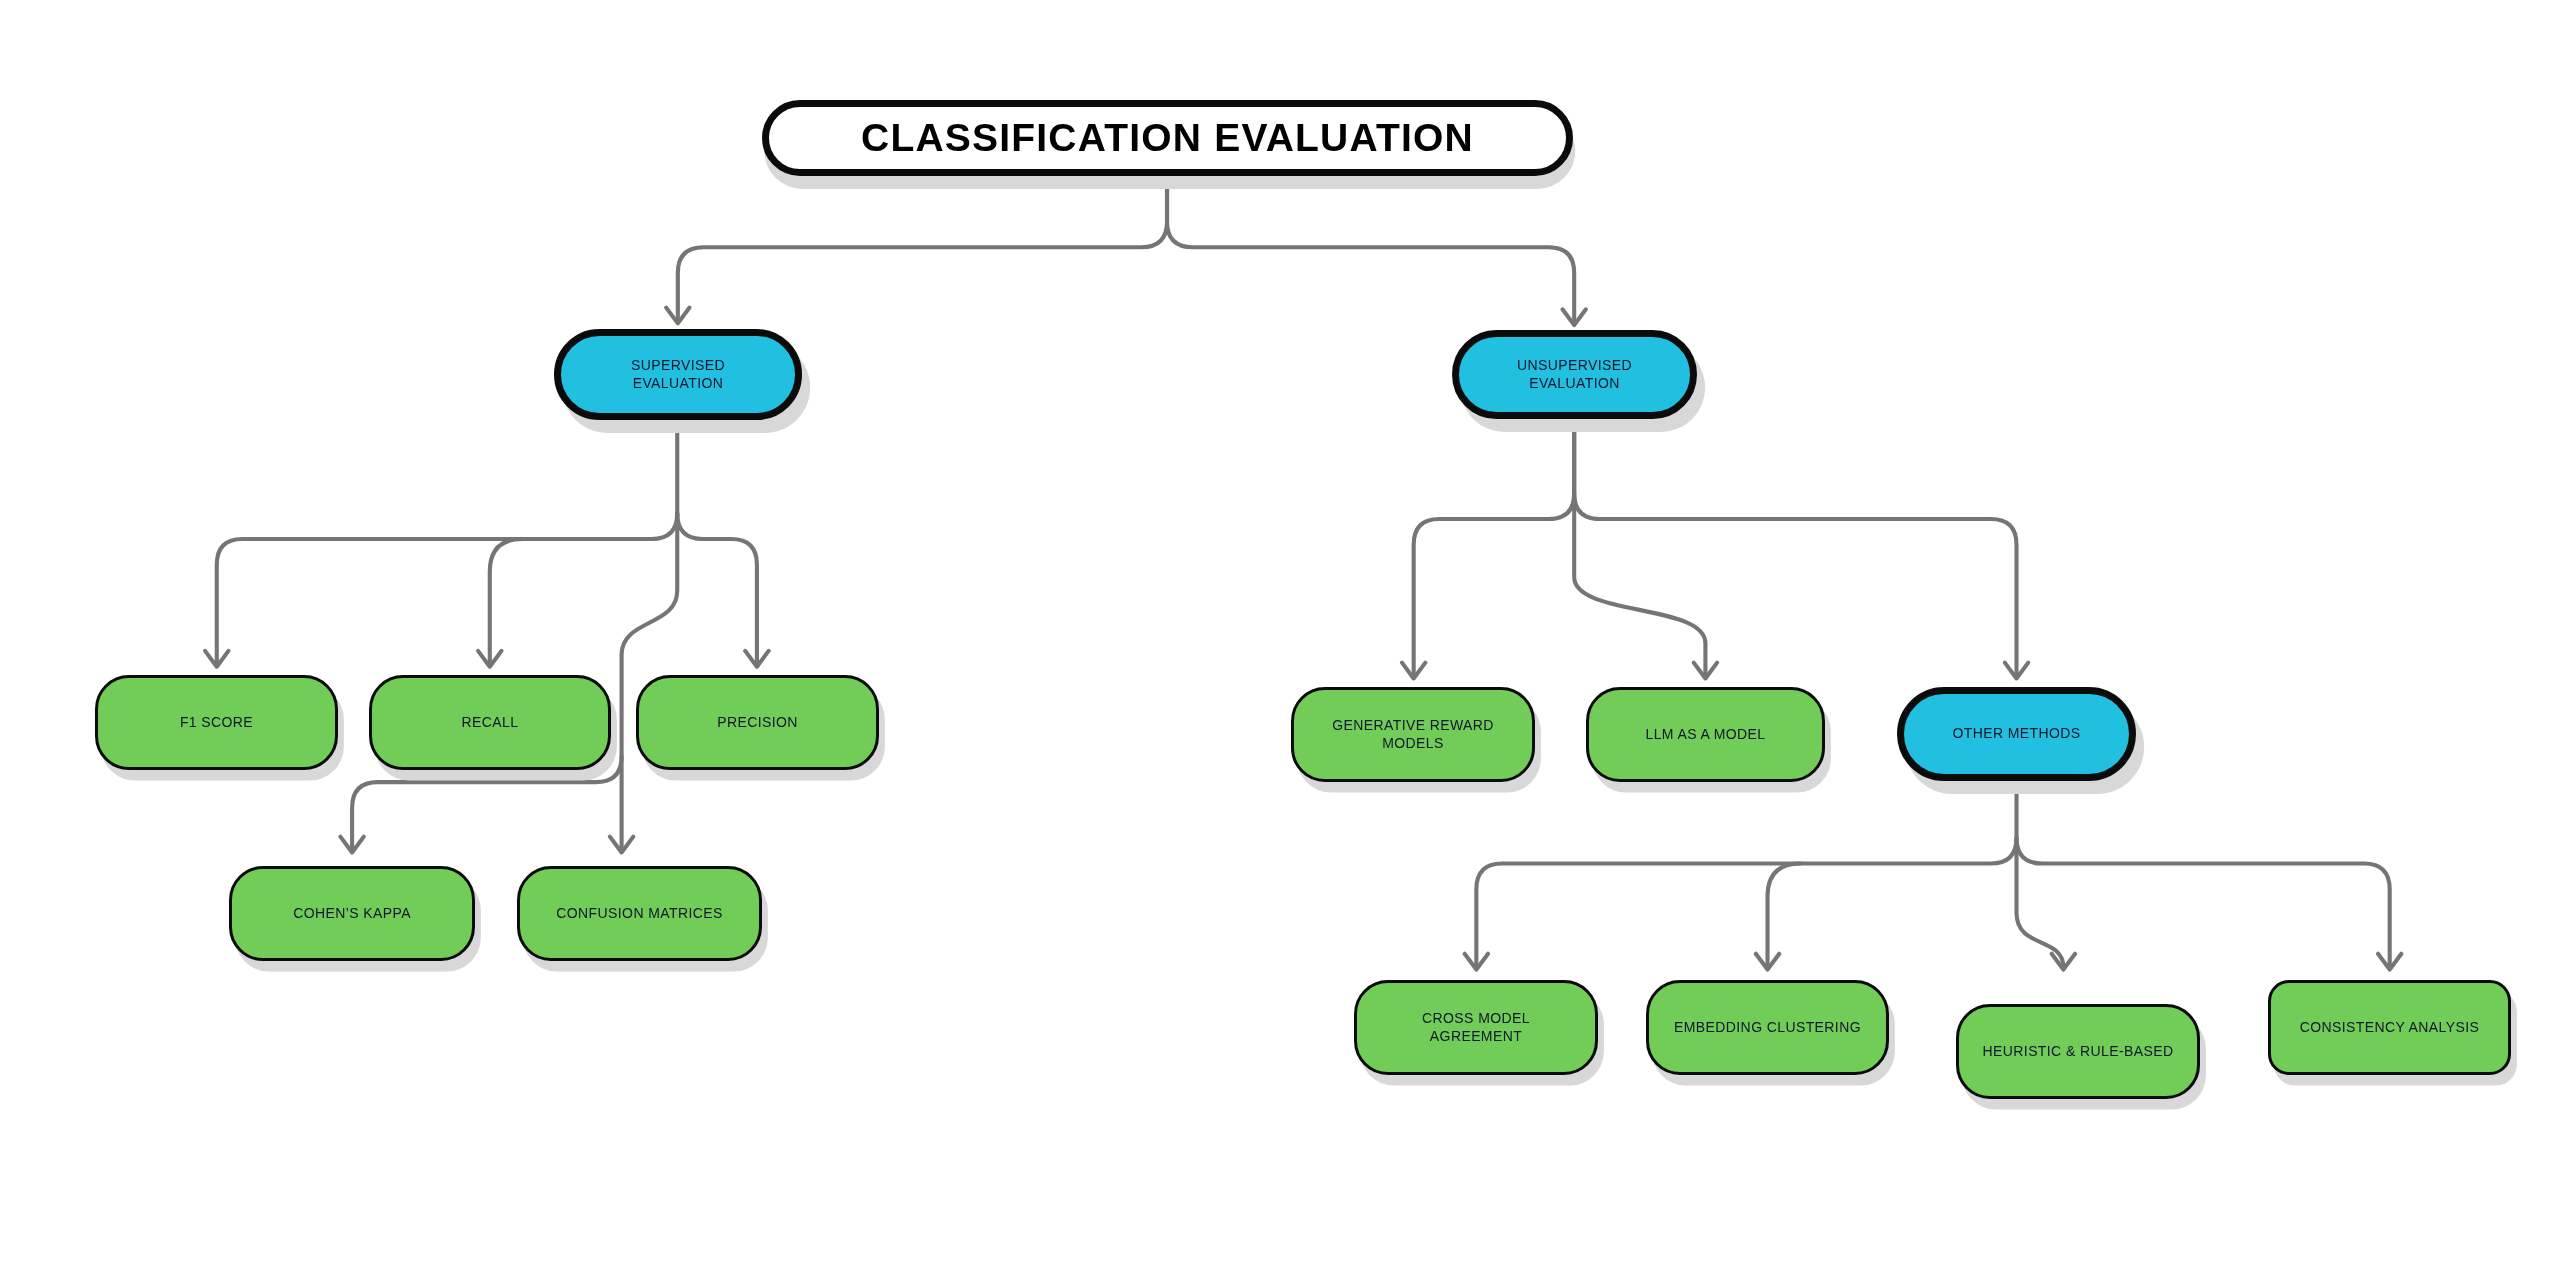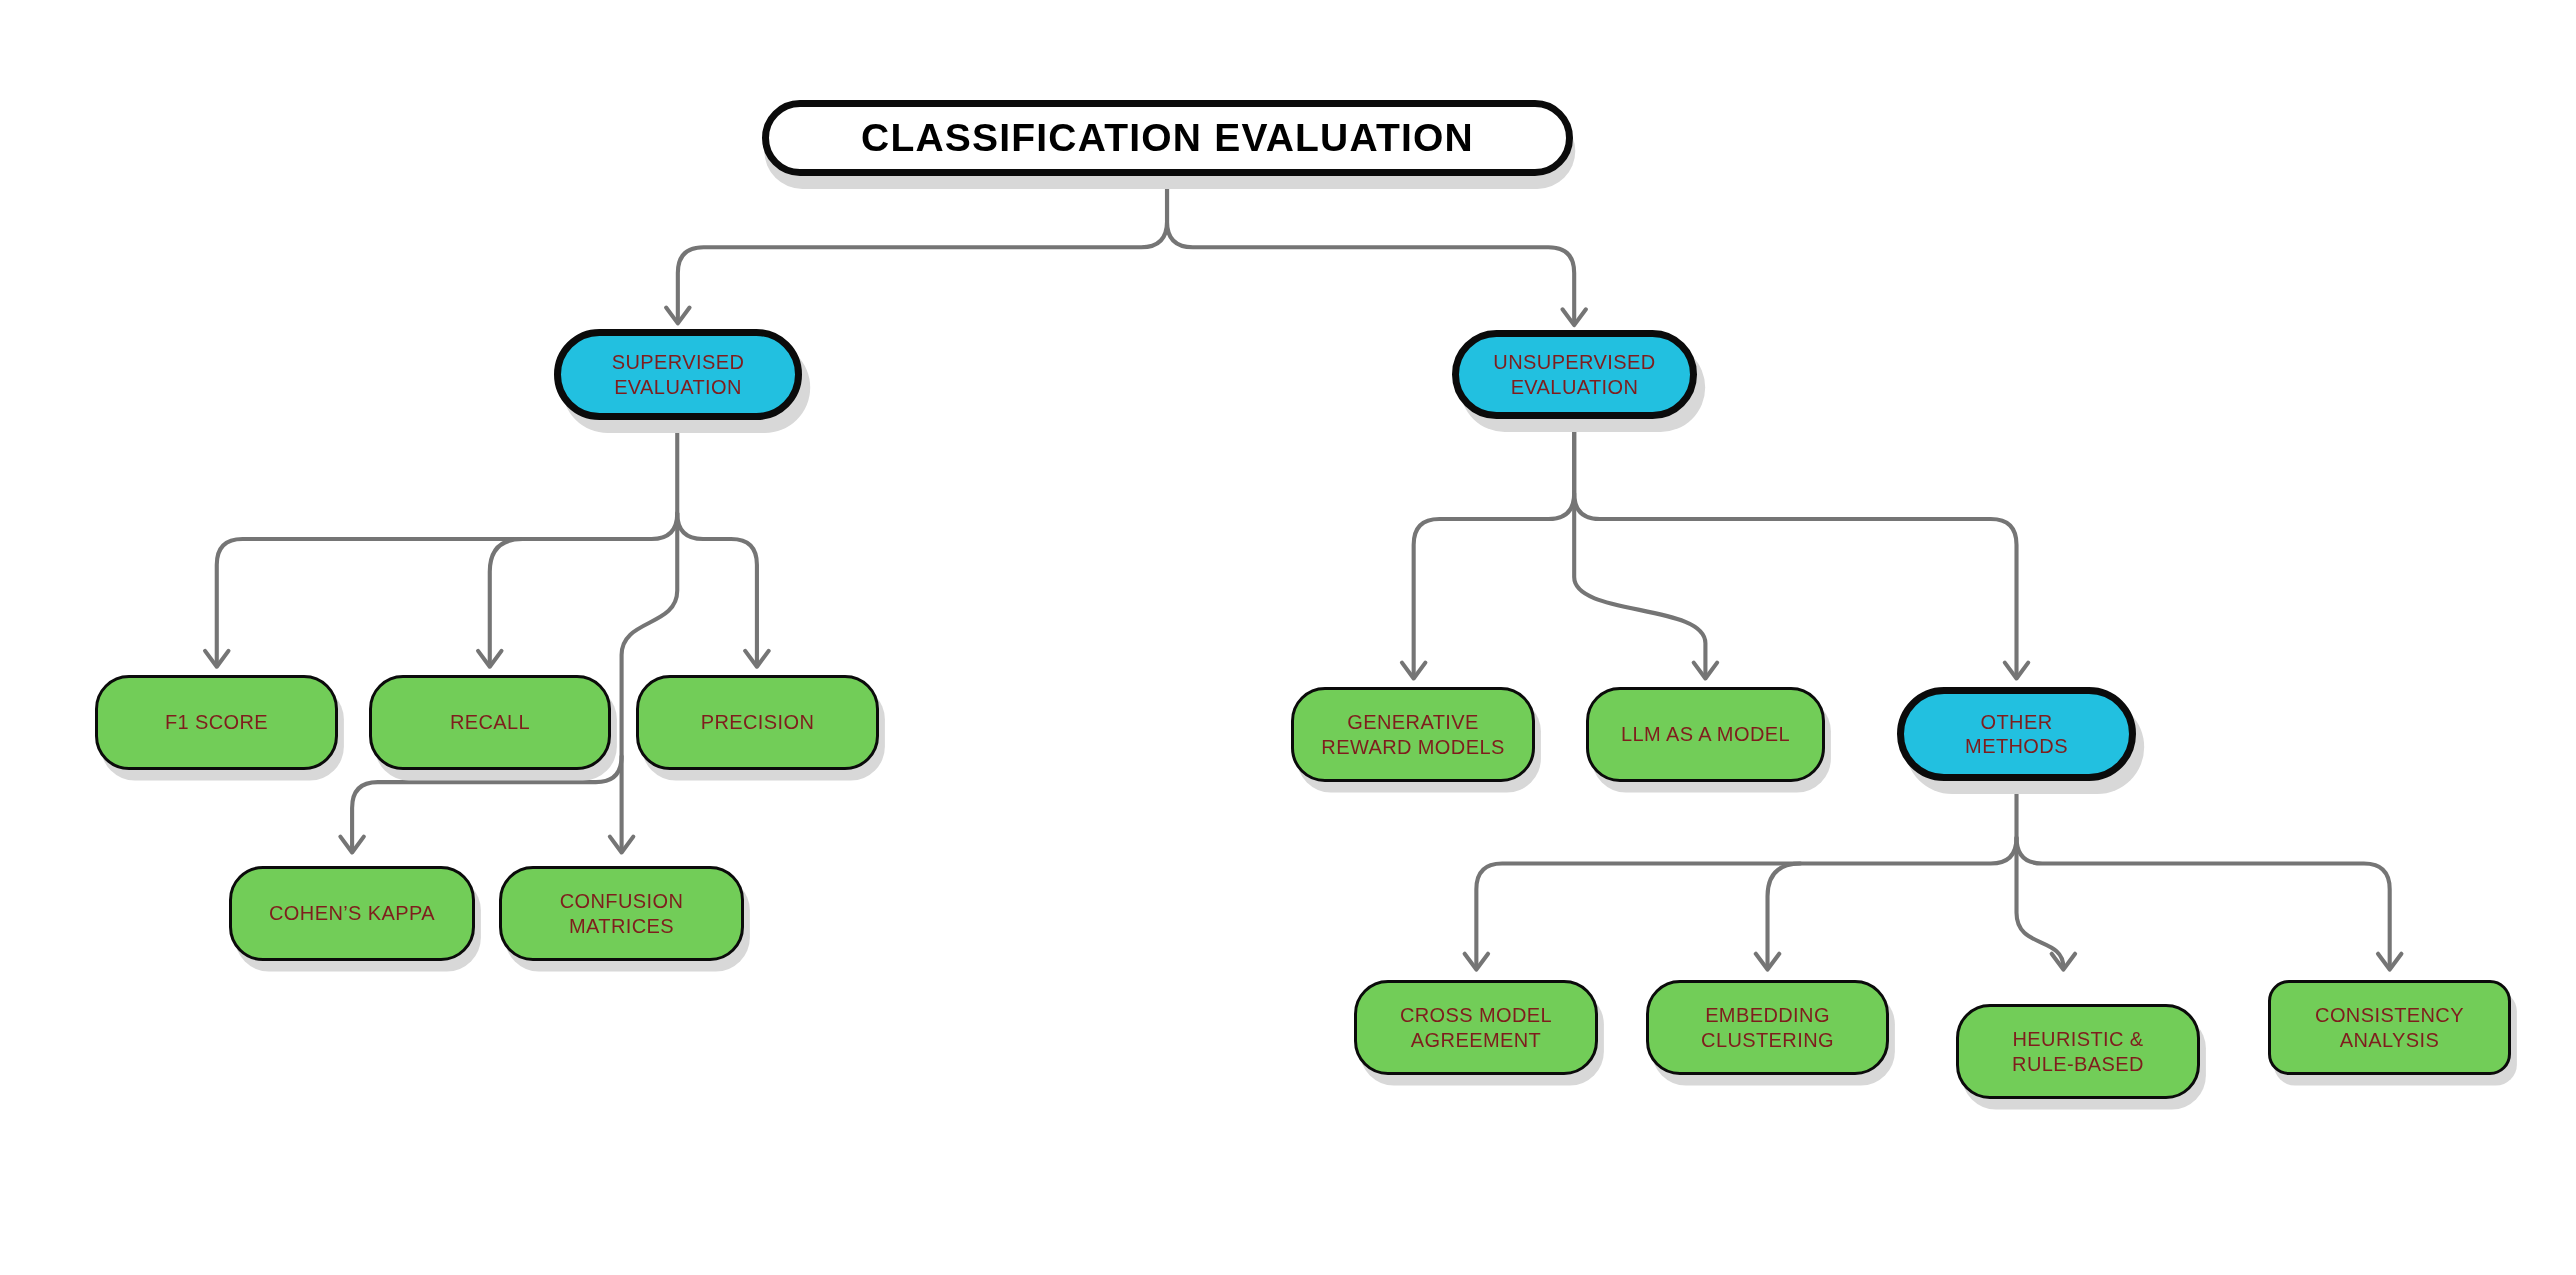--- a/index.html
+++ b/index.html
@@ -24,22 +24,22 @@
     z-index: 1;
   }
   .node {
     position: absolute;
     z-index: 2;
     display: flex;
     align-items: center;
     justify-content: center;
     text-align: center;
     box-sizing: border-box;
-    color: #7f1d1d;
-    font-size: 20px;
+    color: #0f172a;
+    font-size: 14px;
     font-weight: 500;
     letter-spacing: 0.4px;
     line-height: 1.22;
     padding: 0 23.4px;
     border: 3.5px solid #0b0b0b;
     border-radius: 34px;
     box-shadow: 5.9px 10.5px 0 0 #d8d8d8;
   }
   .node.green { background: #72cd58; }
   .node.blue {
@@ -123,21 +123,21 @@
   </div>
 
   <div class="node green" style="left:636px; top:675px; width:243px; height:95px;">
     <span>PRECISION</span>
   </div>
 
   <div class="node green" style="left:229px; top:866px; width:246px; height:95px;">
     <span>COHEN’S KAPPA</span>
   </div>
 
-  <div class="node green" style="left:499px; top:866px; width:245px; height:95px;">
+  <div class="node green" style="left:517px; top:866px; width:245px; height:95px;">
     <span>CONFUSION MATRICES</span>
   </div>
 
   <div class="node green" style="left:1291px; top:687px; width:244px; height:95px;">
     <span>GENERATIVE REWARD MODELS</span>
   </div>
 
   <div class="node green" style="left:1586px; top:687px; width:239px; height:95px;">
     <span>LLM AS A MODEL</span>
   </div>

